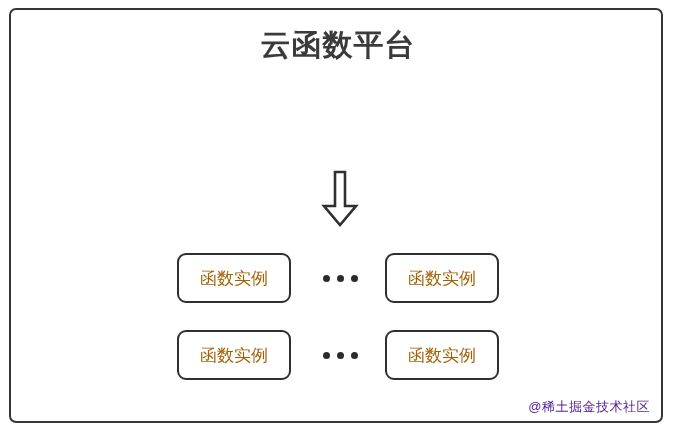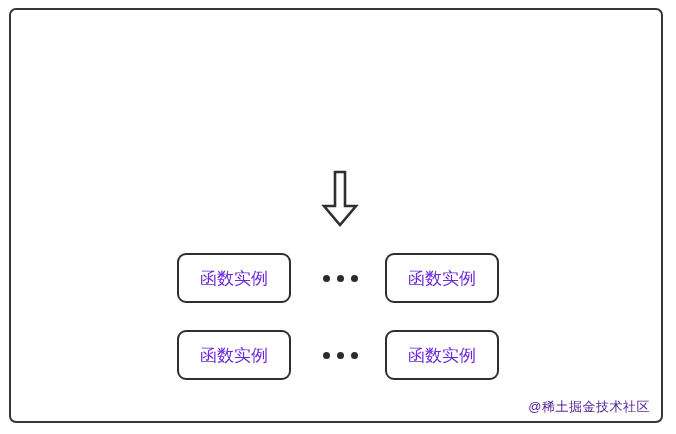--- a/index.html
+++ b/index.html
@@ -100,21 +100,21 @@
     background: #ffffff;
     display: flex;
     align-items: center;
     justify-content: center;
   }
   .instance-box.left  { left: 177px; }
   .instance-box.right { left: 385px; }
 
   .instance-label {
     font-size: 17px;
-    color: #6d28d9;
+    color: #a16207;
     line-height: 1;
     white-space: nowrap;
   }
 
   
   .row-ellipsis {
     position: absolute;
     left: 310px;
     top: 0;
     width: 60px;
@@ -142,20 +142,21 @@
     white-space: nowrap;
   }
 </style>
 </head>
 <body>
 
 <div id="canvas">
 
   <div class="platform-frame"></div>
 
+  <div class="platform-title">云函数平台</div>
 
 
   <div class="block-arrow">
     <svg width="44" height="58" viewBox="0 0 44 58" xmlns="http://www.w3.org/2000/svg">
       <polygon points="17,2 27,2 27,36 38,36 22,55 6,36 17,36" fill="#ffffff" stroke="#2f2f2f" stroke-width="2.6" stroke-linejoin="miter"></polygon>
     </svg>
   </div>
 
   <div class="instance-row row-1">
     <div class="instance-box left">

